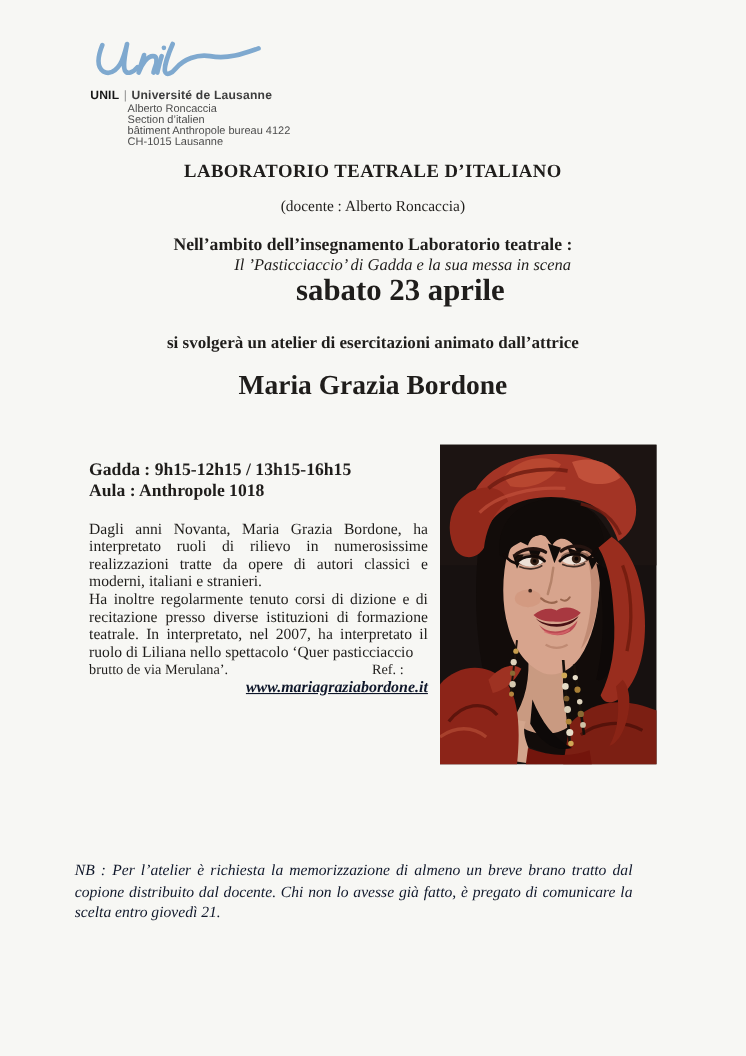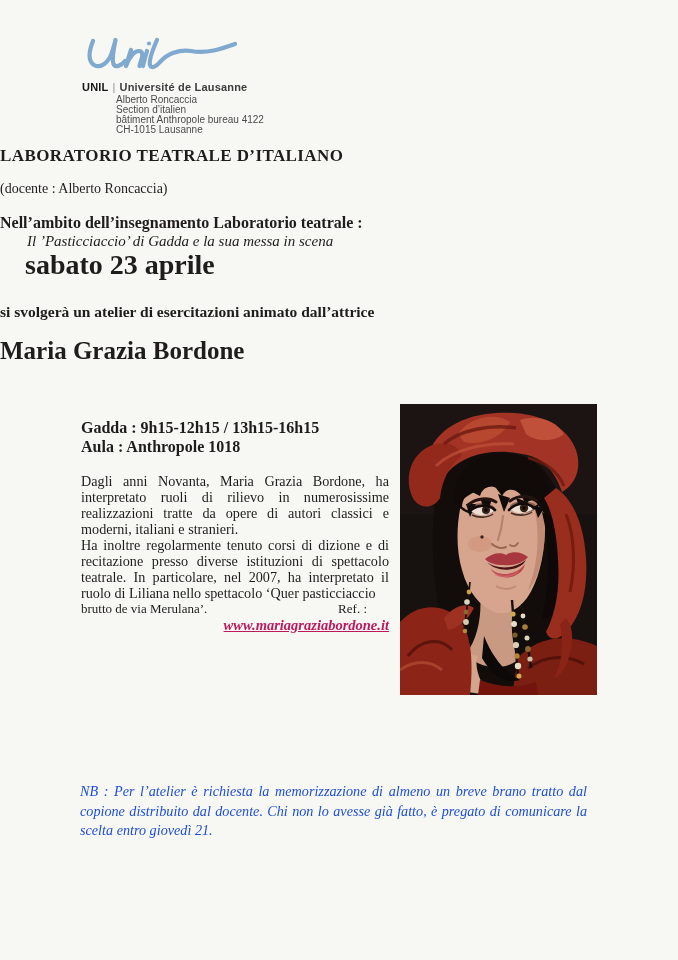--- a/index.html
+++ b/index.html
@@ -18,21 +18,21 @@
     letter-spacing:0.2px; margin-top:3px; white-space:nowrap;
   }
   .brand-line .sep { color:#8f8f8f; font-weight:normal; padding:0 4px; }
   .brand-line .univ { color:#3d3d3d; }
   .address {
     font-family:"Liberation Sans", sans-serif;
     font-size:10px; line-height:10px; color:#4c4c4c;
     margin-left:34px; margin-top:2px;
   }
   
-  .center-line { position:absolute; left:0; width:678px; white-space:nowrap; }
+  .center-line { position:absolute; left:0; width:678px; text-align:center; white-space:nowrap; }
   .h-title   { top:146px; font-size:17px; font-weight:bold; letter-spacing:0.4px; }
   .h-docente { top:181px; font-size:14px; }
   .h-context { top:214px; font-size:16px; font-weight:bold; }
   .h-work    { top:233px; font-size:15px; font-weight:normal; font-style:italic;margin-left:27px; }
   .h-date    { top:249px; font-size:28px; font-weight:bold;padding-left:25px; }
   .h-lead    { top:303px; font-size:15.5px; font-weight:bold; }
   .h-actress { top:337px; font-size:25px; font-weight:bold; }
   
   .col { position:absolute; left:81px; top:418px; width:308px; }
   .bold-line { font-size:16px; font-weight:bold; line-height:19px; }
@@ -46,23 +46,23 @@
   .weblink {
     display:block; text-align:right;
     font-size:14.5px; font-style:italic; font-weight:bold;
     text-decoration:underline; line-height:17px; cursor:pointer;
   }
   
   .photo { position:absolute; left:400px; top:404px; width:197px; height:291px; }
   .photo svg { display:block; width:197px; height:291px; }
   
   .nb {
-    position:absolute; left:80px; top:768px; width:507px;
+    position:absolute; left:68px; top:768px; width:507px;
     font-size:14.2px; line-height:19.5px;
-    font-style:italic; text-align:justify; color:#1d4ed8;
+    font-style:italic; text-align:justify; color:#0f172a;
   }
 </style>
 </head>
 <body>
 
 <div class="page">
 
   <header class="logo">
     <div class="logo-script">
       <svg width="152" height="42" viewBox="0 0 152 42" aria-hidden="true">
@@ -92,27 +92,27 @@
   <div class="center-line h-work">Il ’Pasticciaccio’ di Gadda e la sua messa in scena</div>
   <div class="center-line h-date">sabato 23 aprile</div>
   <div class="center-line h-actress">Maria Grazia Bordone</div>
   <div class="center-line h-lead">si svolgerà un atelier di esercitazioni animato dall’attrice</div>
 
   <section class="col">
     <div class="bold-line">Gadda : 9h15-12h15 / 13h15-16h15</div>
     <div class="bold-line">Aula : Anthropole 1018</div>
     <div class="bio">
       <p>Dagli anni Novanta, Maria Grazia Bordone, ha interpretato ruoli di rilievo in numerosissime realizzazioni tratte da opere di autori classici e moderni, italiani e stranieri.</p>
-      <p>Ha inoltre regolarmente tenuto corsi di dizione e di recitazione presso diverse istituzioni di spettacolo teatrale. In particolare, nel 2007, ha interpretato il ruolo di Liliana nello spettacolo ‘Quer pasticciaccio</p>
+      <p>Ha inoltre regolarmente tenuto corsi di dizione e di recitazione presso diverse istituzioni di formazione teatrale. In interpretato, nel 2007, ha interpretato il ruolo di Liliana nello spettacolo ‘Quer pasticciaccio</p>
     </div>
     <div class="refline">
       <span>brutto de via Merulana’.</span>
       <span>Ref. :</span>
     </div>
-    <a class="weblink" style="color:#be185d">www.mariagraziabordone.it</a>
+    <a class="weblink" style="color:#0f172a">www.mariagraziabordone.it</a>
   </section>
 
   <figure class="photo" style="margin:0">
     <svg viewBox="0 0 197 291" role="img">
       <title>Portrait of actress Maria Grazia Bordone wearing a red headscarf, dark fringe, red blouse and beaded jewellery on a dark background</title>
 
       <rect width="197" height="291" fill="#171110"></rect>
       <rect x="0" y="0" width="197" height="110" fill="#1e1513" opacity="0.8"></rect>
 
       <path d="M38 70 C30 120 30 180 46 235 C56 262 78 278 104 282 C128 285 148 272 158 250 C168 225 172 190 170 150 C168 110 158 80 140 62 C110 40 62 42 38 70 Z" fill="#120c0a"></path>

